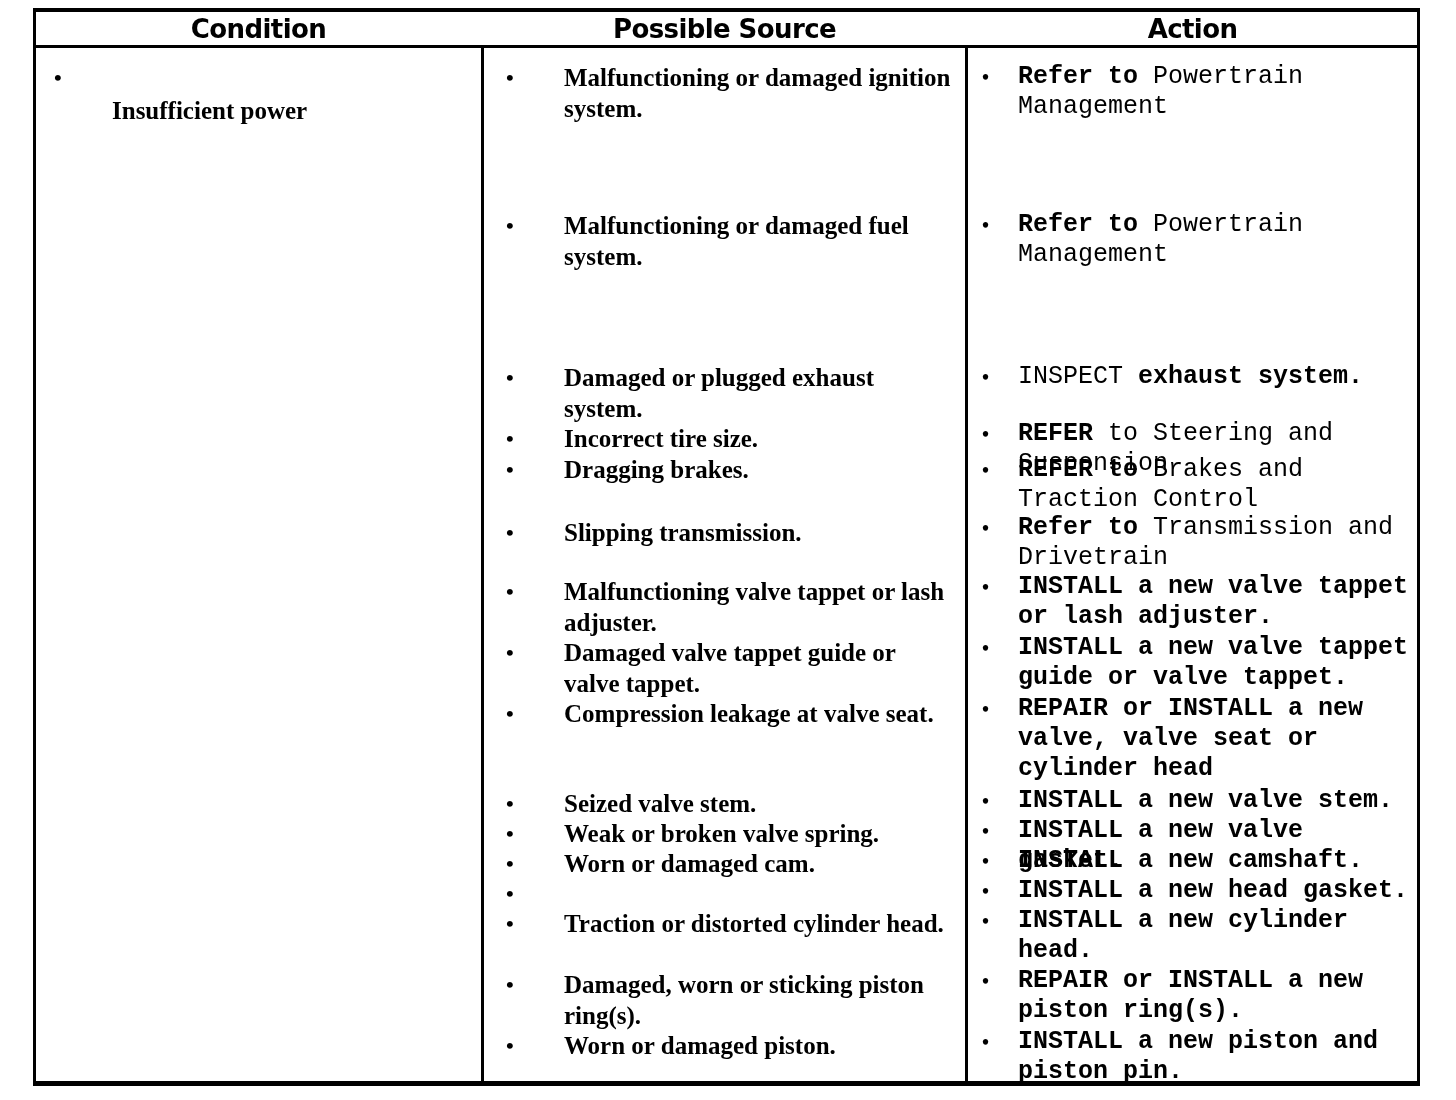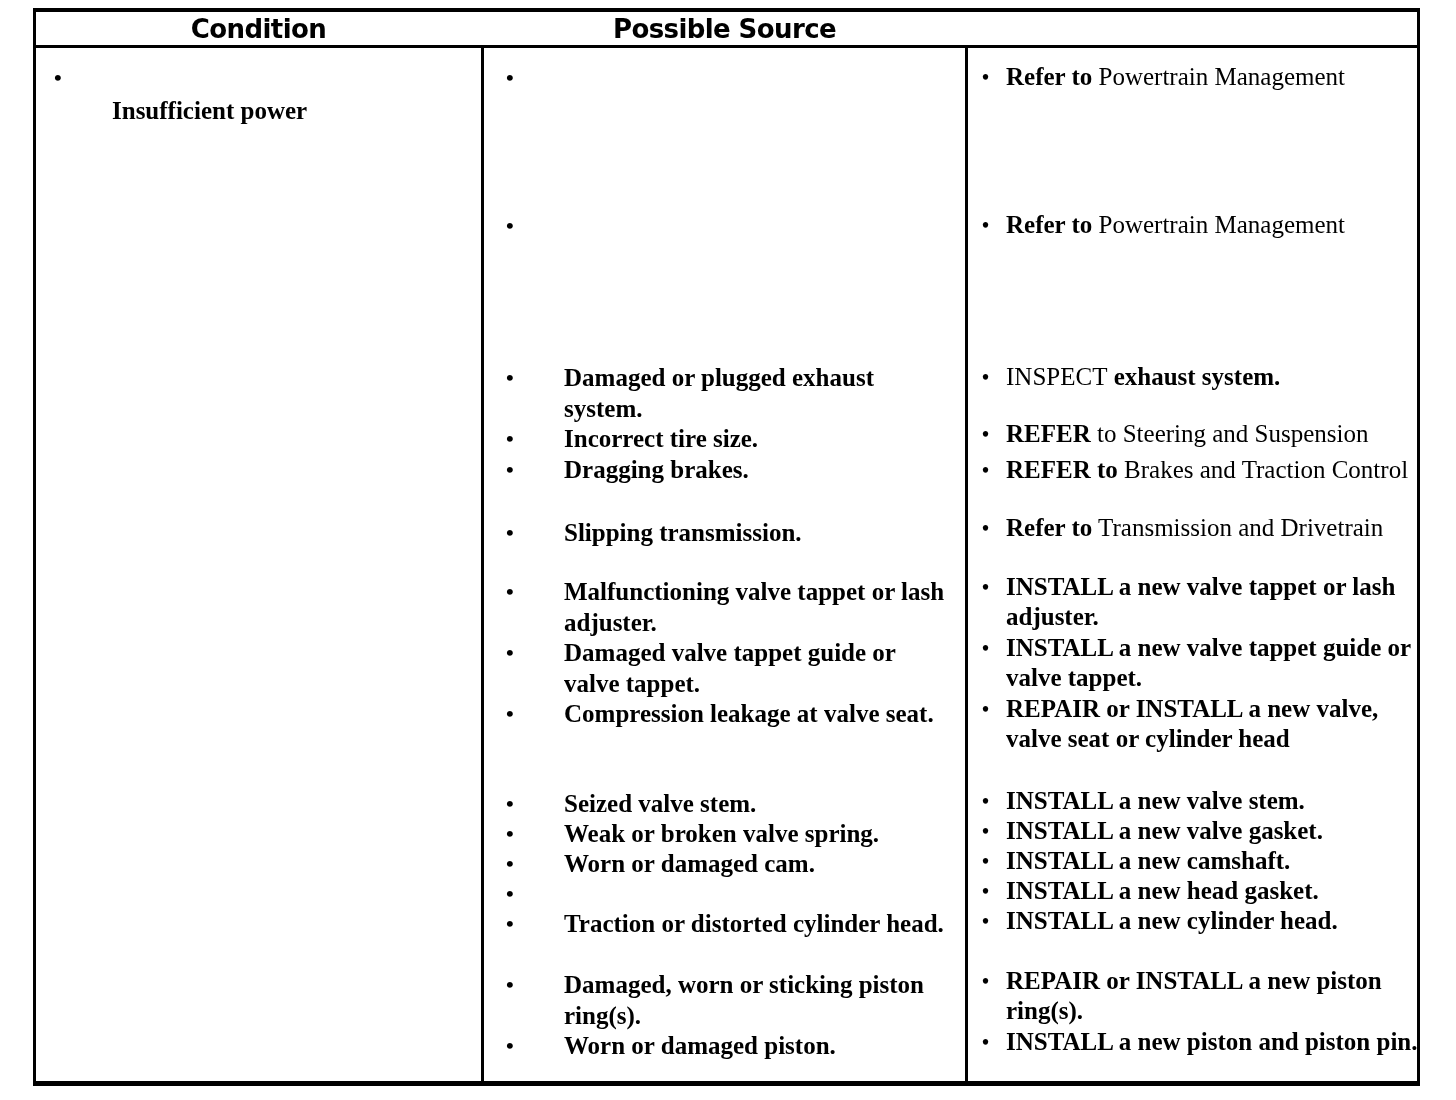--- a/index.html
+++ b/index.html
@@ -108,53 +108,56 @@
   .col-cond .li { left: 18px; width: 420px; }
   .col-cond .li .txt { margin-left: 58px; margin-top: 33px; }
 
   
   .col-src .li { left: 22px; width: 450px; }
   .col-src .li .txt { margin-left: 58px; }
 
   
   .col-act .li { left: 14px; width: 440px; }
   .col-act .li .bul { font-size: 20px; }
-  .col-act .li .txt { margin-left: 24px; }
+  .col-act .li .txt { margin-left: 36px; font-family: Liberation Mono, monospace; }
   .col-act .li { font-size: 25px; line-height: 30px; }
 </style>
 </head>
 <body>
 
 <div id="page">
 
   <div class="tbl">
 
     <div class="thead">
       <div class="th th-1">Condition</div>
       <div class="th th-2">Possible Source</div>
+      <div class="th th-3">Action</div>
     </div>
 
     <div class="vdiv vdiv-1"></div>
     <div class="vdiv vdiv-2"></div>
 
     <div class="col col-cond">
       <div class="li" style="top:14px;">
         <span class="bul">•</span>
         <span class="txt">Insufficient power</span>
       </div>
     </div>
 
     <div class="col col-src">
 
       <div class="li" style="top:14px;">
         <span class="bul">•</span>
+        <span class="txt">Malfunctioning or damaged ignition system.</span>
       </div>
 
       <div class="li" style="top:162px;">
         <span class="bul">•</span>
+        <span class="txt">Malfunctioning or damaged fuel system.</span>
       </div>
 
       <div class="li" style="top:314px;">
         <span class="bul">•</span>
         <span class="txt">Damaged or plugged exhaust system.</span>
       </div>
 
       <div class="li" style="top:375px;">
         <span class="bul">•</span>
         <span class="txt">Incorrect tire size.</span>

